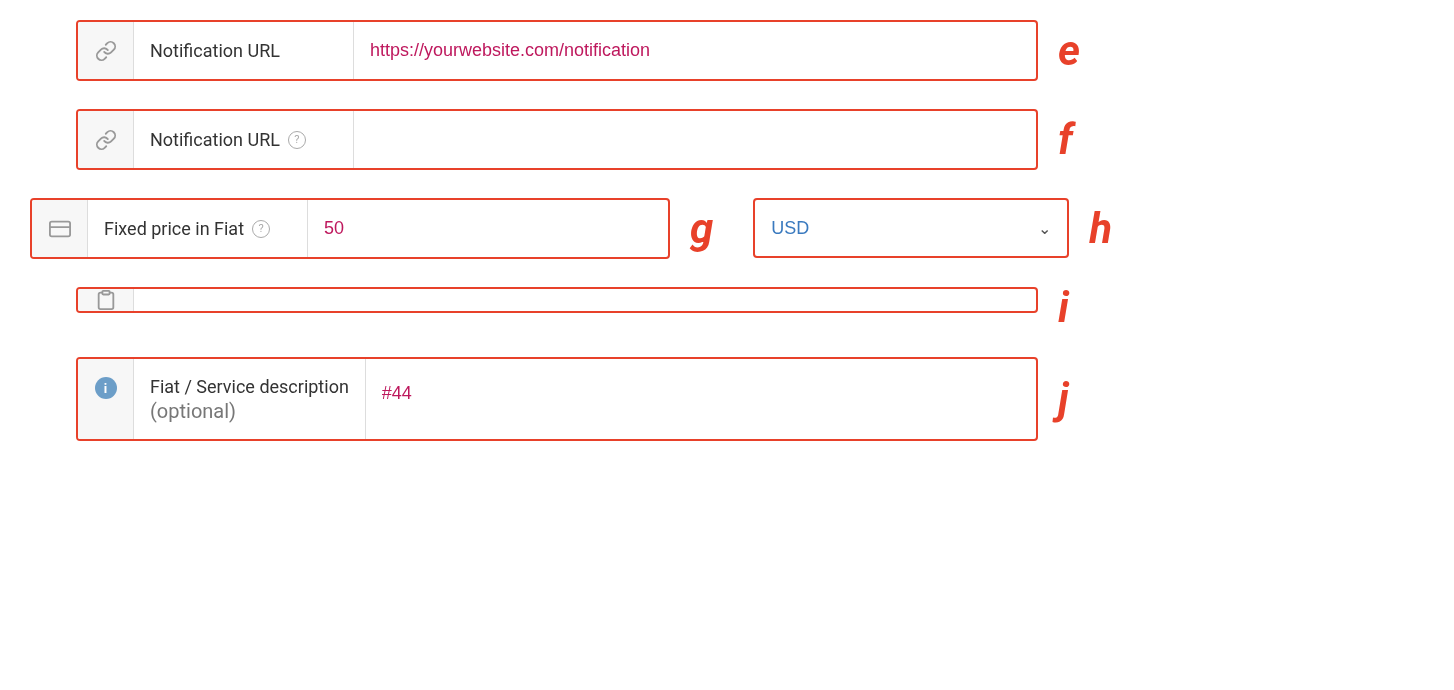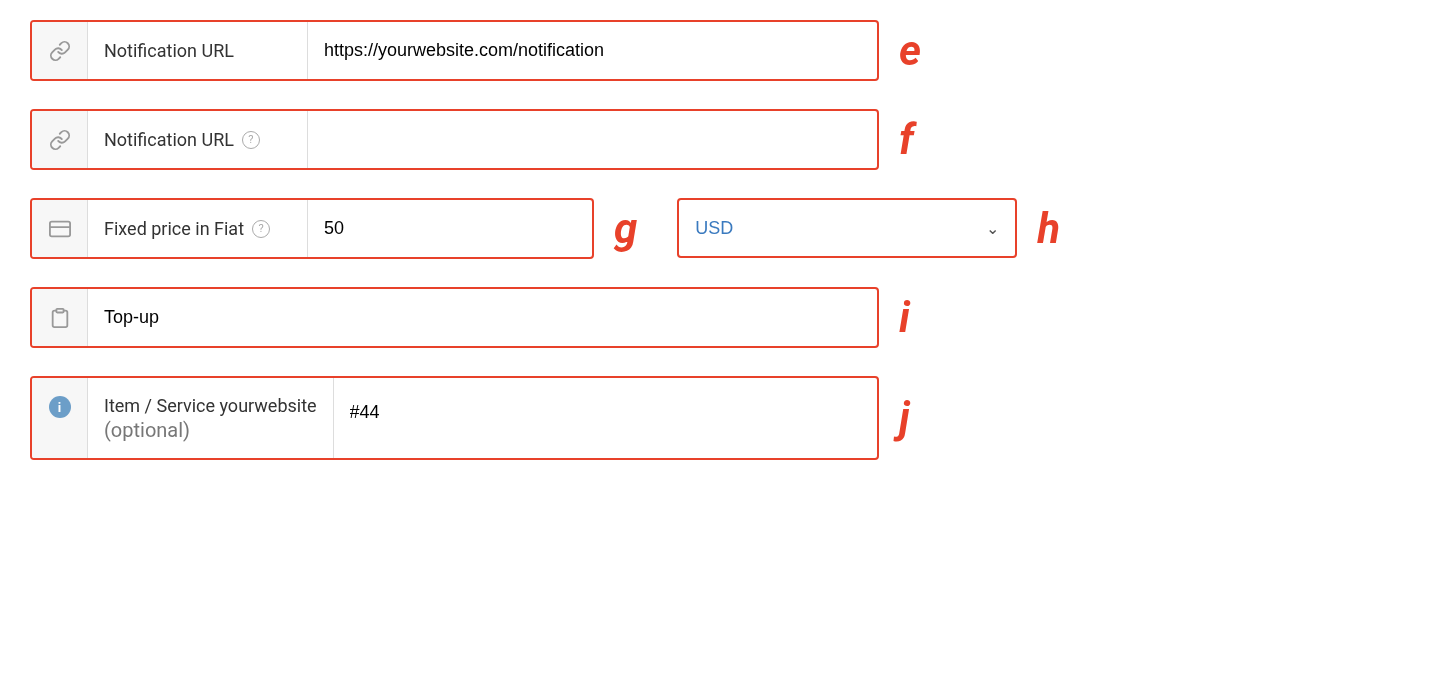--- a/index.html
+++ b/index.html
@@ -21,25 +21,26 @@
     .field-box {
       border: 2.5px solid #e8412a;
       border-radius: 4px;
       display: flex;
       align-items: center;
       background: #fff;
       overflow: hidden;
     }
 
     .field-box-full {
-      width: 849px;
+      width: 962px;
+      margin-left: 46px;
     }
 
     .field-box-medium {
-      width: 564px;
+      width: 640px;
     }
 
     .field-icon {
       width: 56px;
       min-width: 56px;
       display: flex;
       align-items: center;
       justify-content: center;
       border-right: 1px solid #ddd;
       background: #f7f7f7;
@@ -75,21 +76,21 @@
       border: 1.5px solid #aaa;
       font-size: 11px;
       color: #aaa;
       cursor: help;
     }
 
     .field-input {
       flex: 1;
       padding: 18px 16px;
       font-size: 18px;
-      color: #000000;
+      color: #be185d;
       border: none;
       outline: none;
       background: transparent;
     }
 
     .section-label {
       font-size: 42px;
       font-weight: 700;
       color: #e8412a;
       margin-left: 20px;
@@ -103,21 +104,21 @@
       align-items: flex-start;
       gap: 0;
     }
 
     .currency-box {
       border: 2.5px solid #e8412a;
       border-radius: 4px;
       display: flex;
       align-items: center;
       background: #fff;
-      width: 340px;
+      width: 316px;
       margin-left: 30px;
     }
 
     .currency-select {
       flex: 1;
       padding: 18px 16px;
       font-size: 18px;
       color: #3a7abf;
       border: none;
       outline: none;
@@ -251,30 +252,29 @@
 </div>
 
 <div class="form-section">
   <div class="field-box field-box-full">
     <div class="field-icon">
       <svg viewBox="0 0 24 24" xmlns="http://www.w3.org/2000/svg">
         <path d="M16 4h2a2 2 0 012 2v14a2 2 0 01-2 2H6a2 2 0 01-2-2V6a2 2 0 012-2h2" stroke="#999" stroke-width="2" fill="none" stroke-linecap="round" stroke-linejoin="round"></path>
         <rect x="8" y="2" width="8" height="4" rx="1" ry="1" stroke="#999" stroke-width="2" fill="none"></rect>
       </svg>
     </div>
-    <input class="field-input" type="text" value="Top-up" style="">
   </div>
   <span class="section-label">i</span>
 </div>
 
 <div class="form-section">
   <div class="field-box field-box-full field-box-description">
     <div class="field-icon" style="padding-top: 18px; align-items: flex-start;">
       <span class="info-icon">i</span>
     </div>
     <div class="description-label">
-      <span>Item / Service yourwebsite</span>
+      <span>Fiat / Service description</span>
       <span class="optional">(optional)</span>
     </div>
     <input class="field-input" type="text" style="align-self: flex-start; padding-top: 7px;" value="#44">
   </div>
   <span class="section-label">j</span>
 </div>
 
 </body></html>

